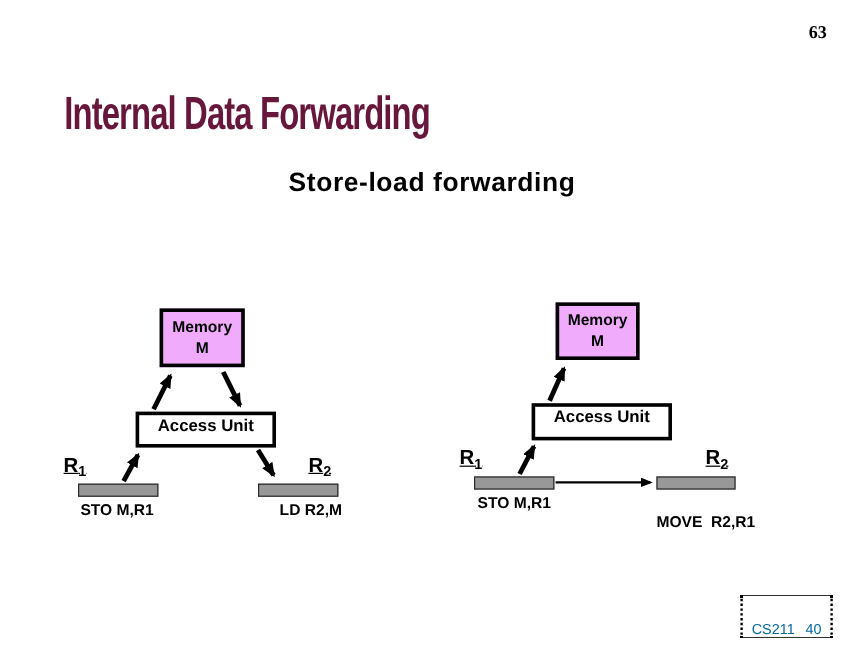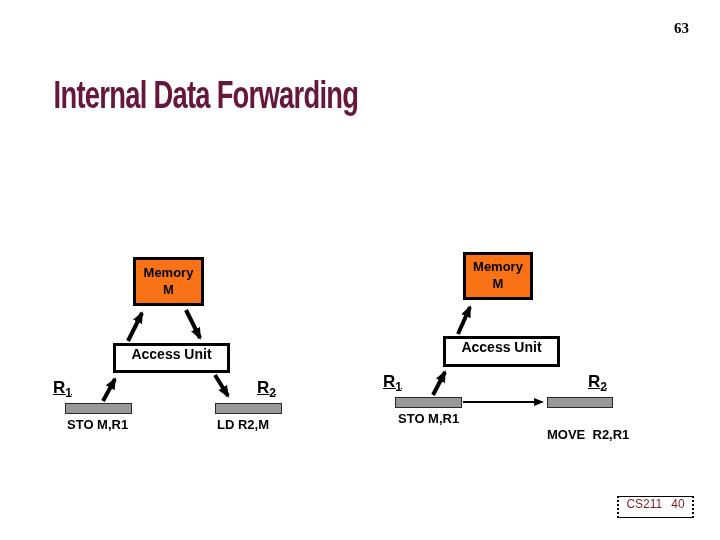--- a/index.html
+++ b/index.html
@@ -31,21 +31,21 @@
     transform: scale(0.74, 1.05);
     transform-origin: center top;
     white-space: nowrap;
   }
 
   .subtitle-wrap { left: 0; right: 0; top: 139px; text-align: center; }
   .subtitle-text { font-size: 22px; font-weight: bold; letter-spacing: 0.5px; }
 
   .memory-box {
     border: 3px solid #000;
-    background: #f97316;
+    background: #f0abfc;
     display: flex;
     flex-direction: column;
     justify-content: center;
     font-weight: bold;
     font-size: 13px;
     line-height: 1.3;
     box-sizing: border-box;
     text-align: center;
   }
   .access-box {
@@ -82,64 +82,67 @@
   }
 
   .arrow-layer {
     left: 0; top: 0;
     width: 720px; height: 540px;
     pointer-events: none;
   }
 
   .footer-box {
     left: 617px; top: 496px;
-    width: 77px; height: 22px;
+    width: 77px; height: 36px;
     border-top: 1px solid #000;
     border-bottom: 1px solid #000;
     border-left: 2px dotted #000;
     border-right: 2px dotted #000;
     box-sizing: border-box;
     display: flex;
-    align-items: flex-start;
+    align-items: flex-end;
     justify-content: center;
     gap: 9px;
     font-size: 12px;
-    color: #7f1d1d;
+    color: #0369a1;
   }
 </style>
 </head>
 <body>
 
 <div class="slide">
 
   <div class="abs page-number">63</div>
 
   <div class="abs title-wrap">
     <span class="title-text">Internal Data Forwarding</span>
   </div>
 
+  <div class="abs subtitle-wrap">
+    <span class="subtitle-text">Store-load forwarding</span>
+  </div>
 
   <div class="abs memory-box" style="left:133px; top:257px; width:71px; height:49px;">
     <span>Memory</span>
     <span>M</span>
   </div>
 
   <div class="abs access-box" style="left:113px; top:343px; width:117px; height:30px;">
     <span>Access Unit</span>
   </div>
 
   <div class="abs reg-label" style="left:53px; top:379px;"><span>R</span><sub>1</sub></div>
 
   <div class="abs reg-label" style="left:257px; top:379px;"><span>R</span><sub>2</sub></div>
 
   <div class="abs reg-bar" style="left:65px; top:403px; width:67px; height:11px;"></div>
   <div class="abs reg-bar" style="left:215px; top:403px; width:67px; height:11px;"></div>
 
   <div class="abs instr" style="left:67px; top:417px;">STO M,R1</div>
-  <div class="abs instr" style="left:217px; top:417px;">LD R2,M</div>
+  <div class="abs instr" style="left:233px; top:417px;">LD R2,M</div>
 
   <div class="abs memory-box" style="left:463px; top:252px; width:70px; height:48px;">
     <span>Memory</span>
     <span>M</span>
   </div>
 
   <div class="abs access-box" style="left:443px; top:336px; width:117px; height:31px;">
     <span>Access Unit</span>
   </div>
 

